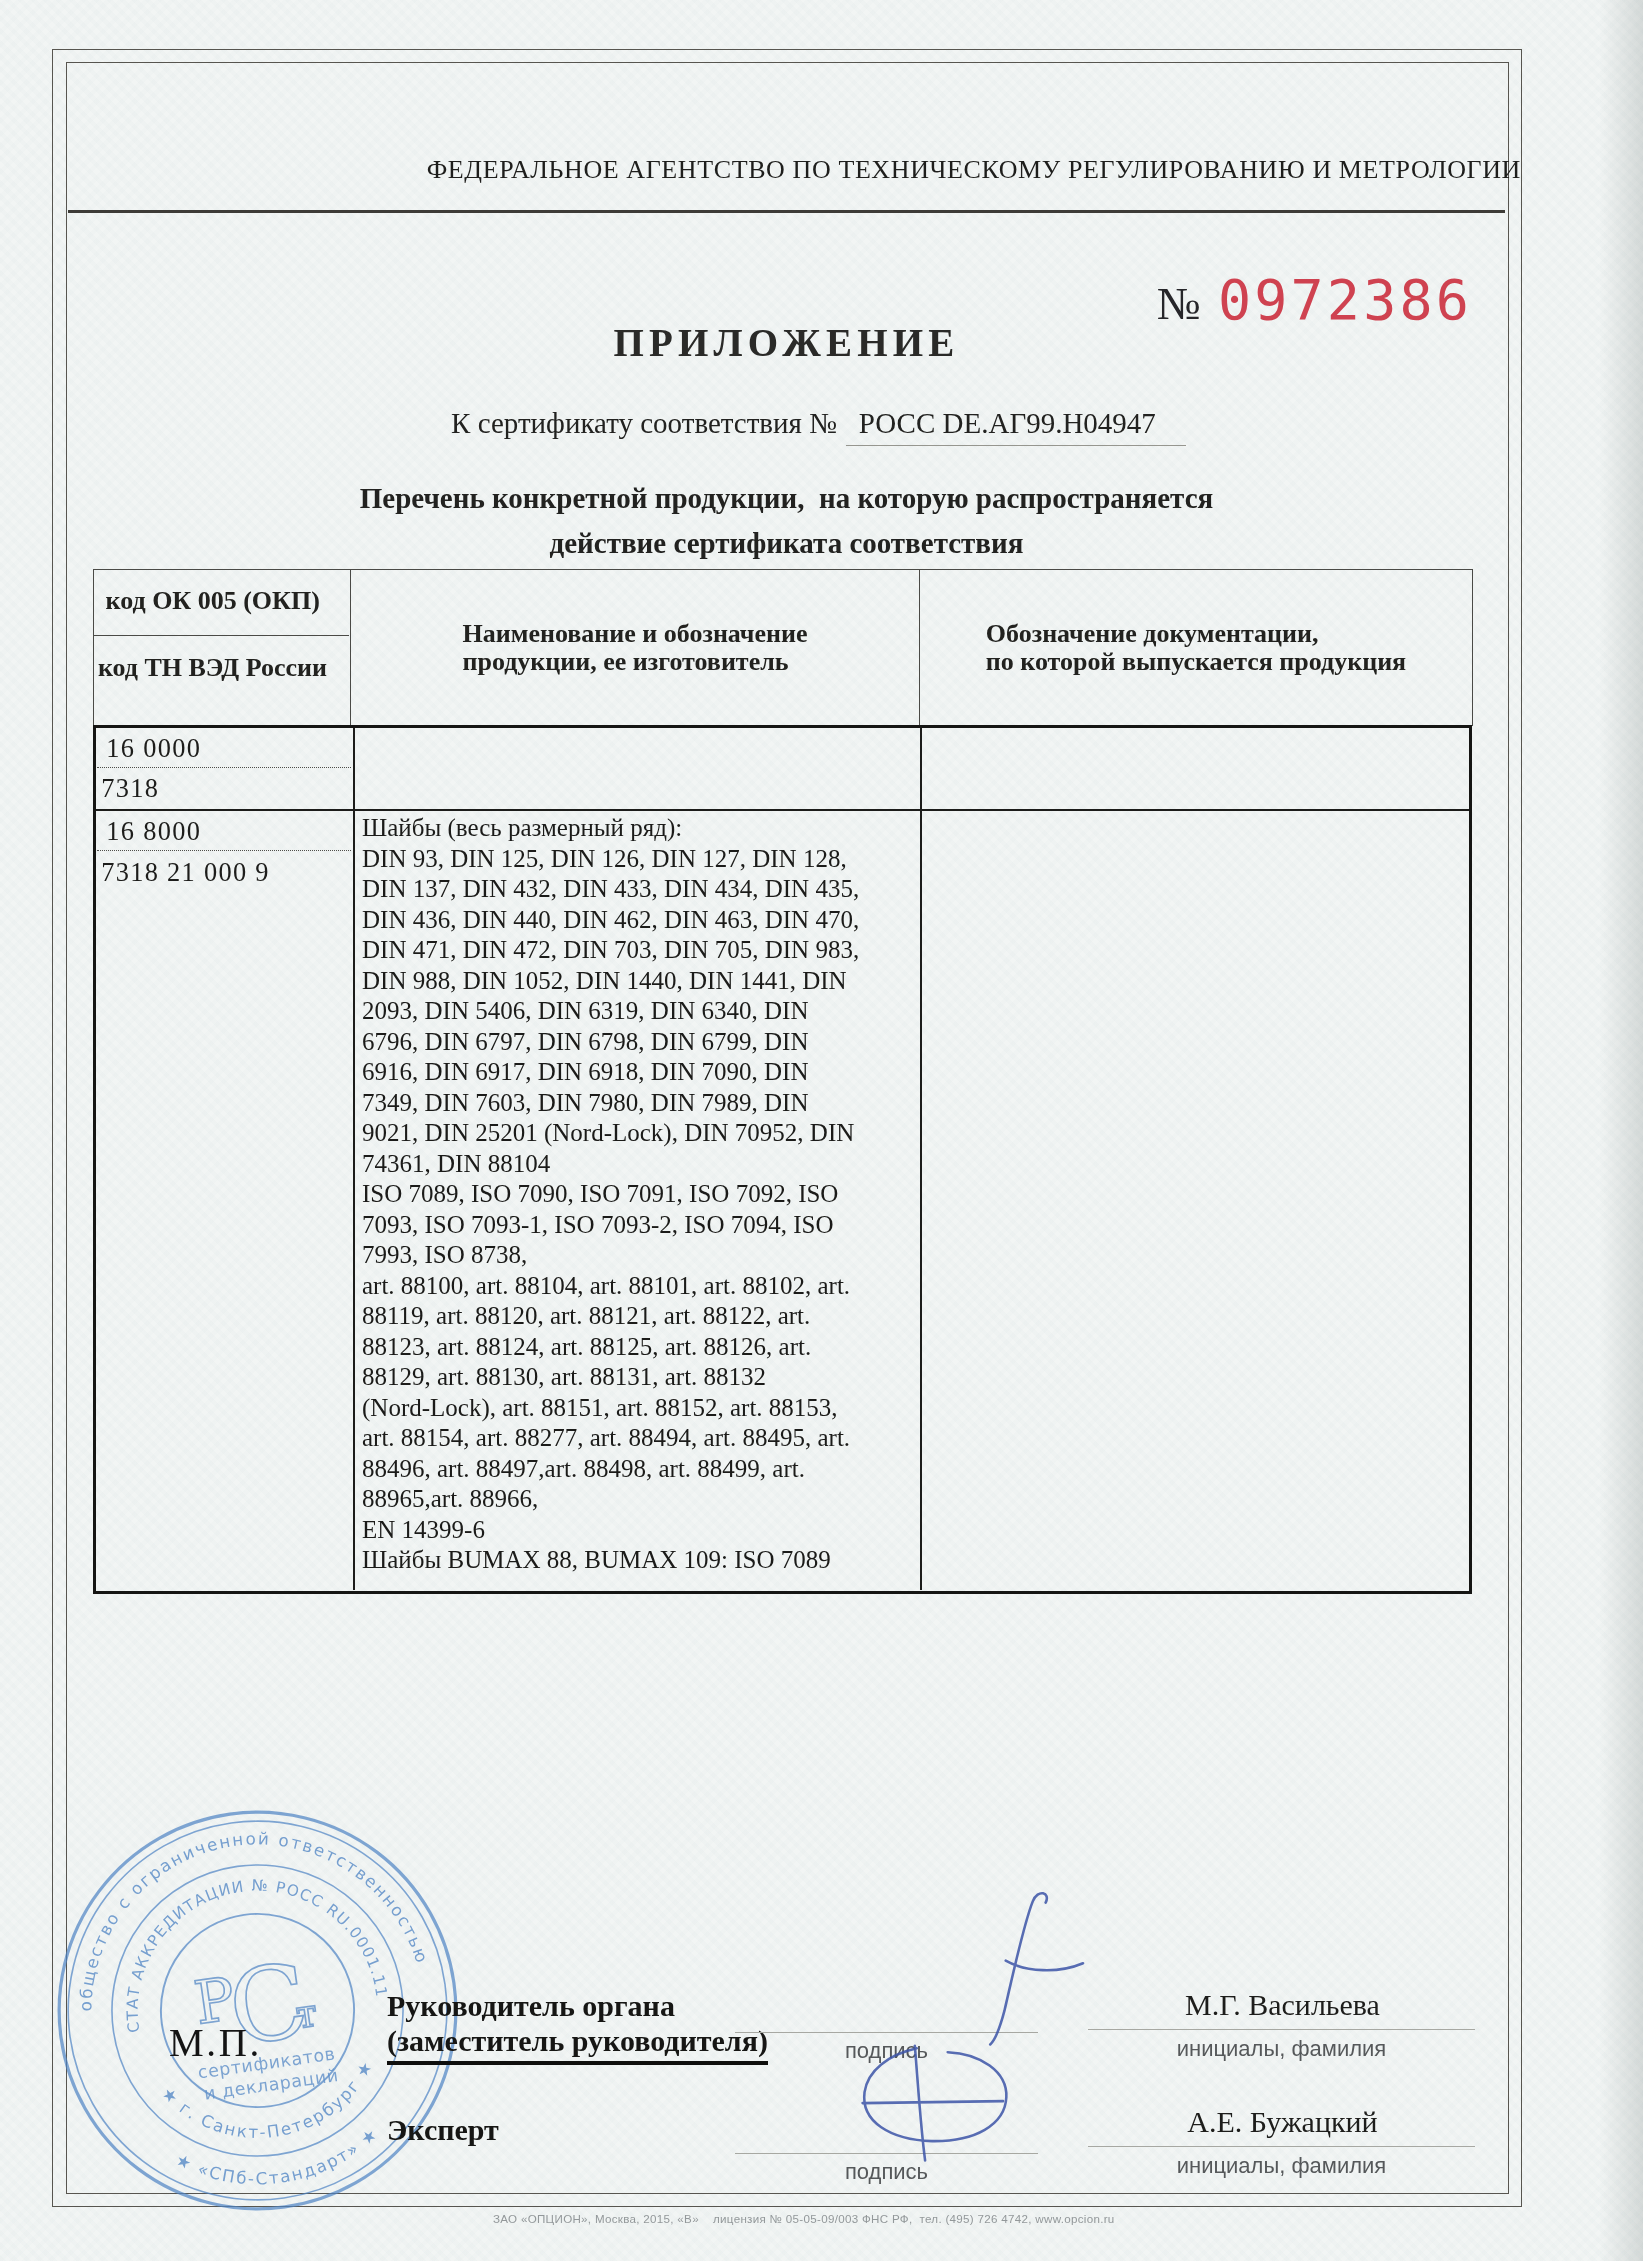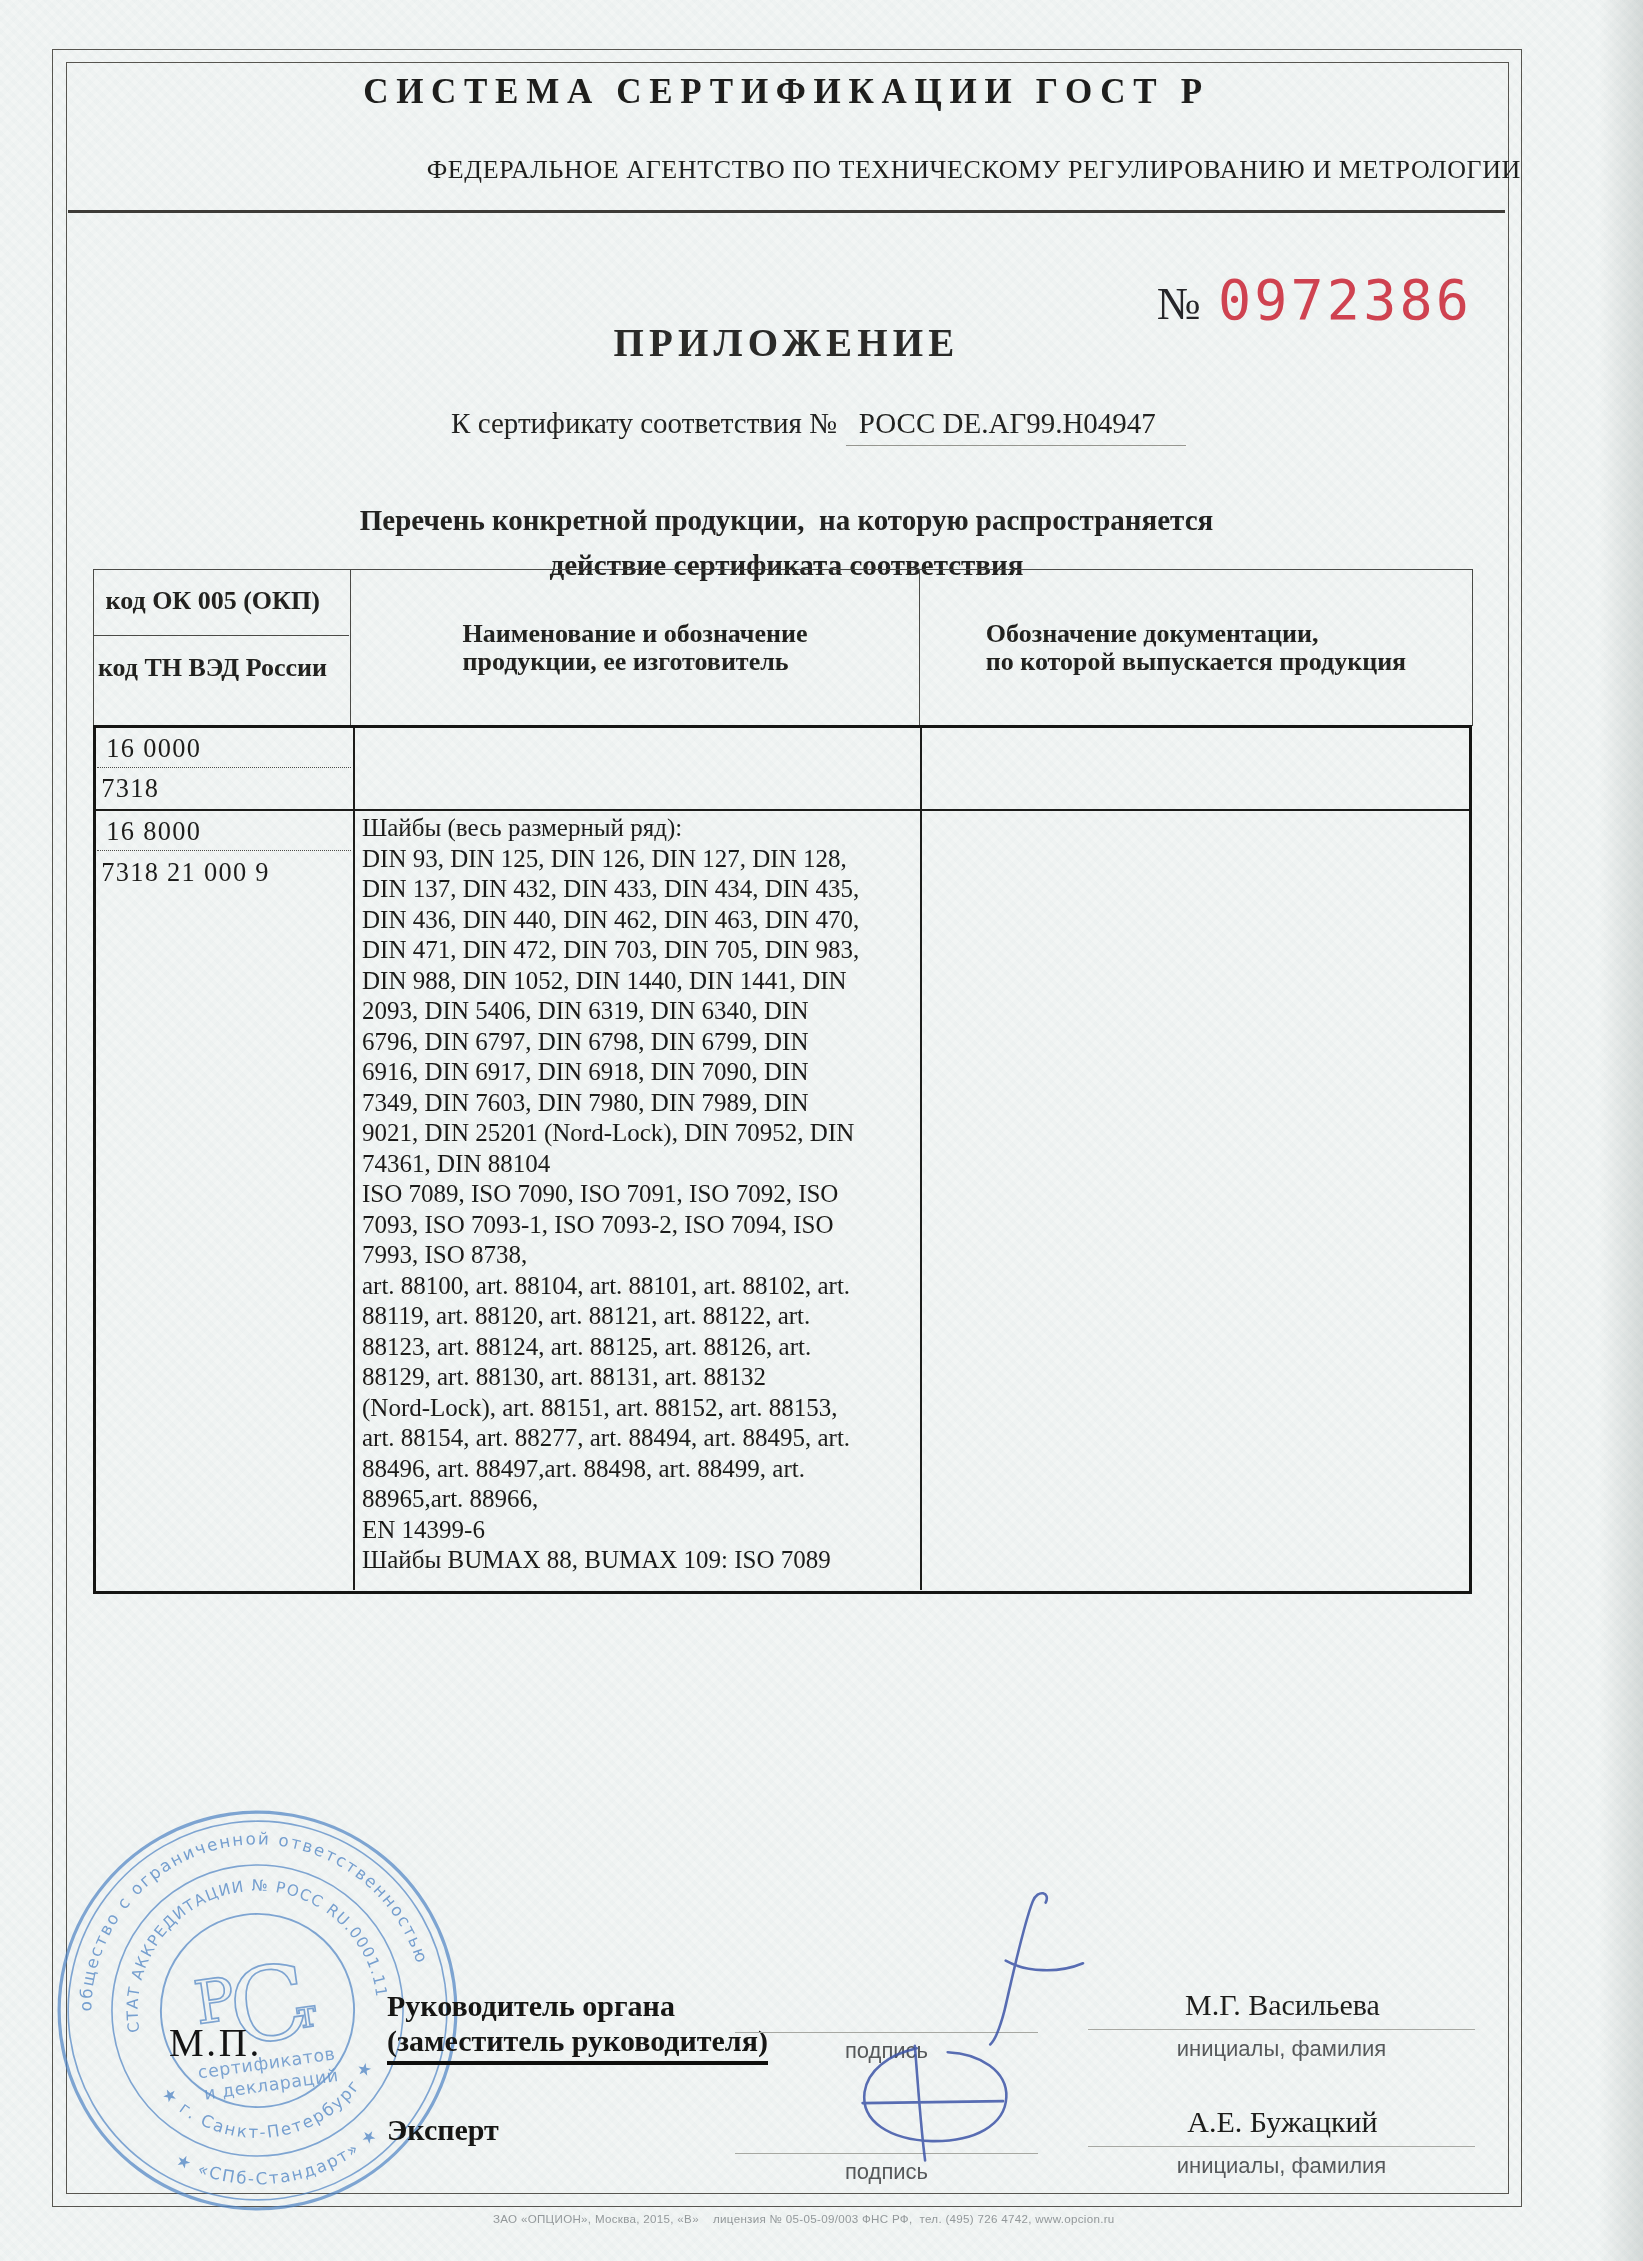--- a/index.html
+++ b/index.html
@@ -23,21 +23,21 @@
   .hdr-rule{left:68px;top:210px;width:1437px;height:3.2px;background:#3d3b37;}
   .serial{left:1157px;top:268px;display:flex;align-items:baseline;}
   .serial .no{font-size:46px;color:#26262a;font-family:"Liberation Serif",serif;}
   .serial .digits{font-size:55px;color:#cf4250;font-family:"DejaVu Sans Mono",monospace;
         letter-spacing:3.2px;margin-left:17px;font-weight:500;}
   .title{left:66px;top:320px;width:1441px;text-align:center;
         font-size:39px;font-weight:bold;letter-spacing:5.2px;color:#2a2a28;}
   .certline{left:66px;top:407px;width:1441px;text-align:center;font-size:29px;color:#222220;padding-left:32px;}
   .certline .num{border-bottom:1.3px solid #96968f;padding:0 30px 6.4px 13px;margin-left:9px;}
   .desc{left:66px;width:1441px;text-align:center;font-size:29px;font-weight:bold;
-        color:#222220;white-space:pre-wrap;margin-top:22px;}
+        color:#222220;white-space:pre-wrap;}
   .desc.l1{top:482px;}
   .desc.l2{top:527px;}
 
   
   .th-box{border:1.3px solid #4a4a46;}
   .cell{position:absolute;box-sizing:border-box;}
   .th-text{font-size:26px;font-weight:bold;color:#22221f;}
   .center2{display:flex;align-items:center;justify-content:center;
         white-space:pre-line;line-height:28px;}
   .body-box{position:absolute;left:93px;top:725px;width:1379px;height:869px;
@@ -64,21 +64,20 @@
 </head>
 <body>
 
 <div class="page">
 
   <div class="scan-edge-r"></div>
 
   <div class="border-outer"></div>
   <div class="border-inner"></div>
 
-  <div class="abs hdr1">СИСТЕМА СЕРТИФИКАЦИИ ГОСТ Р</div>
   <div class="abs hdr2">ФЕДЕРАЛЬНОЕ АГЕНТСТВО ПО ТЕХНИЧЕСКОМУ РЕГУЛИРОВАНИЮ И МЕТРОЛОГИИ</div>
   <div class="abs hdr-rule"></div>
 
   <div class="abs serial">
     <span class="no">№</span>
     <span class="digits">0972386</span>
   </div>
 
   <div class="abs title">ПРИЛОЖЕНИЕ</div>
 

